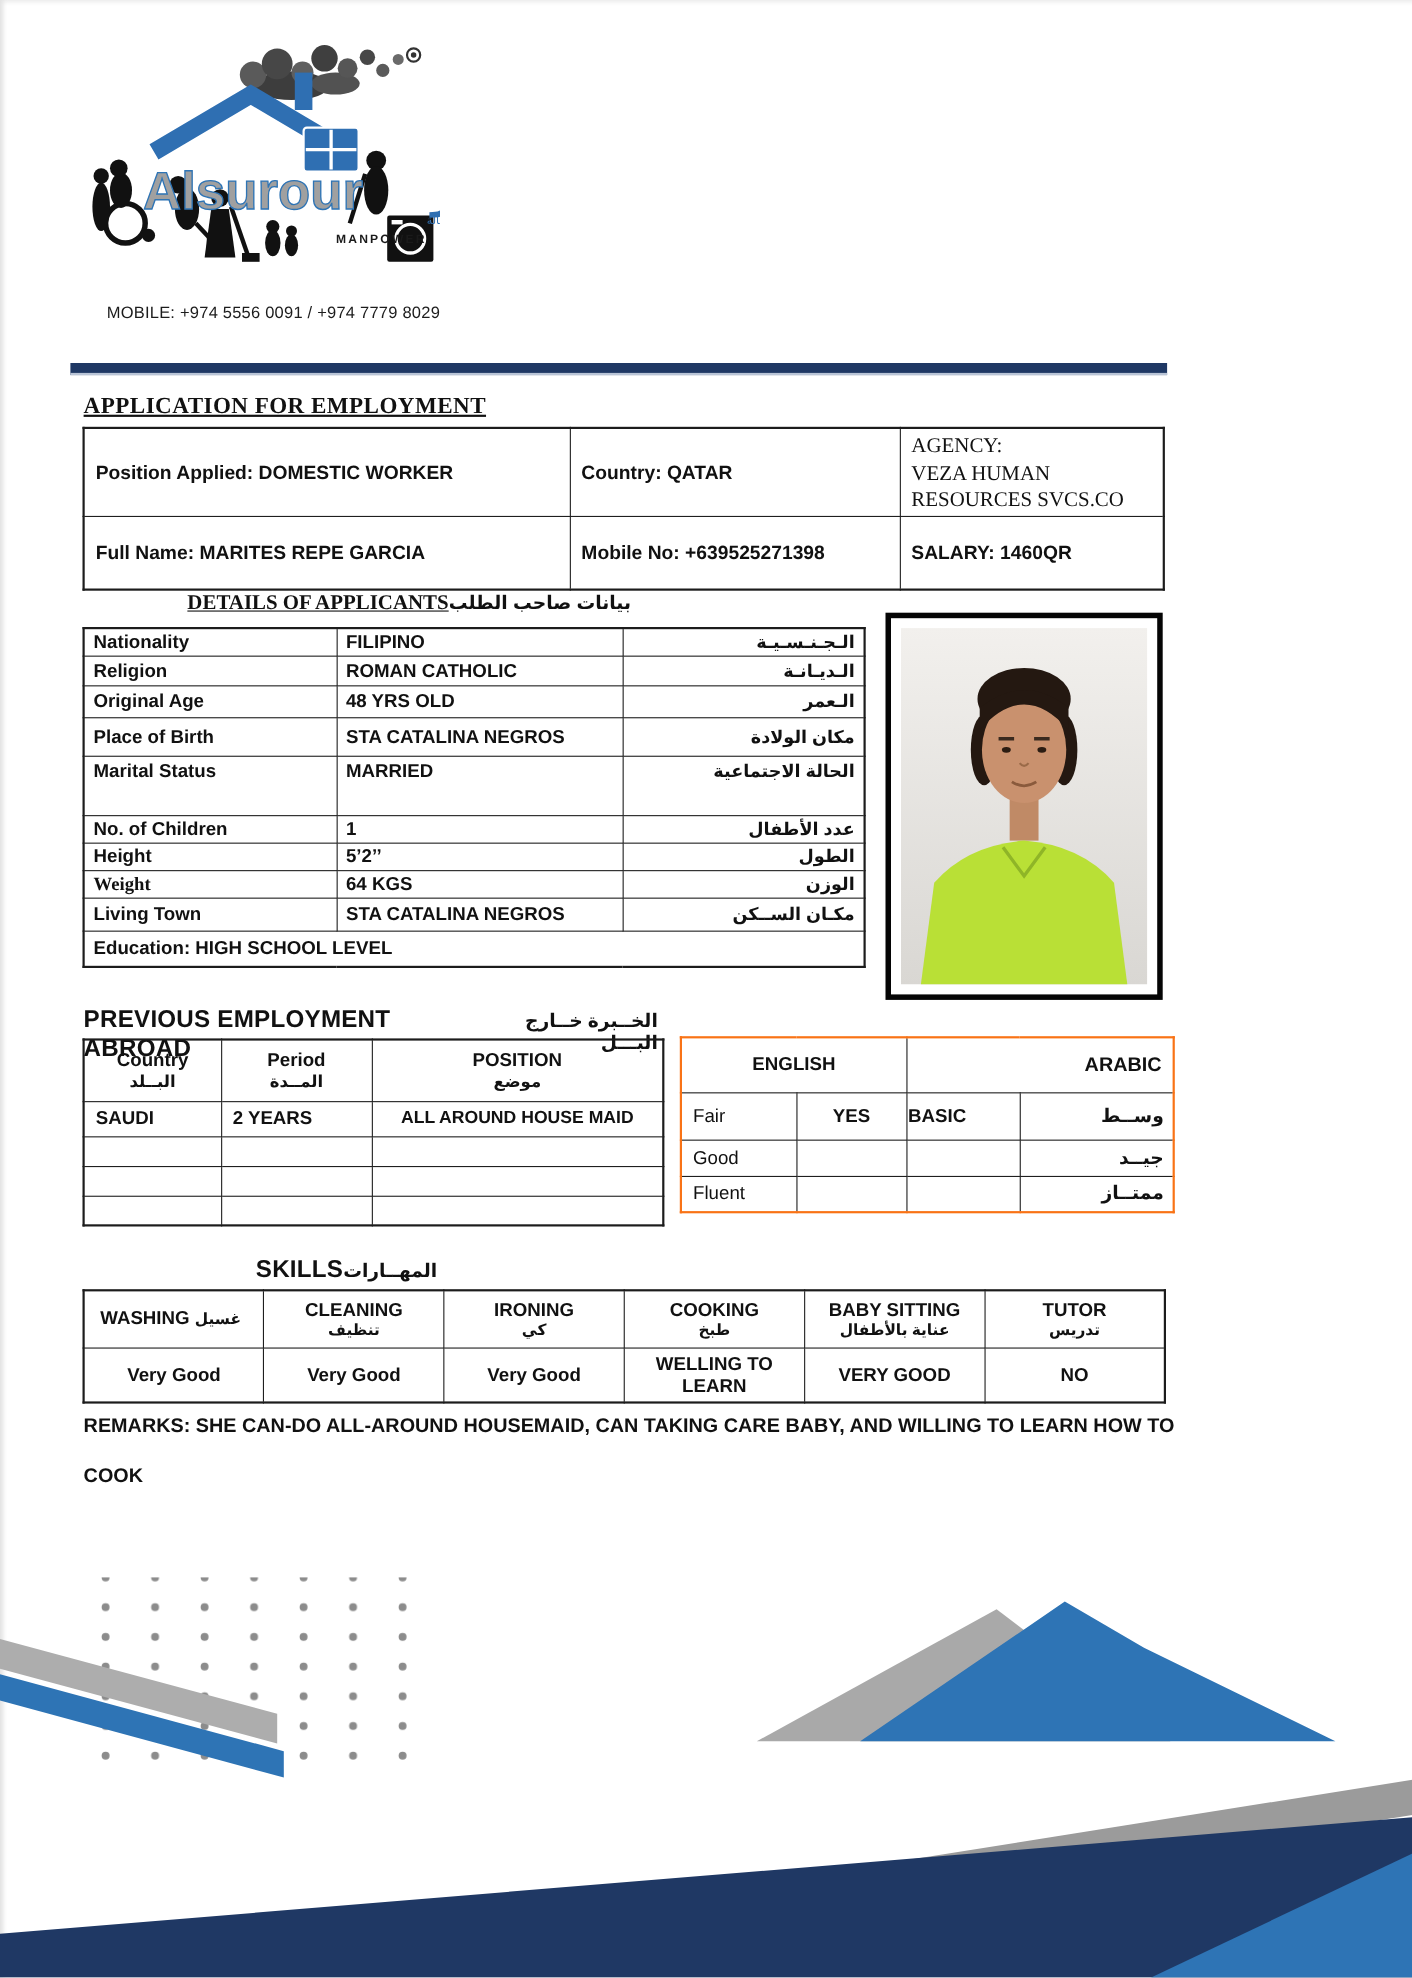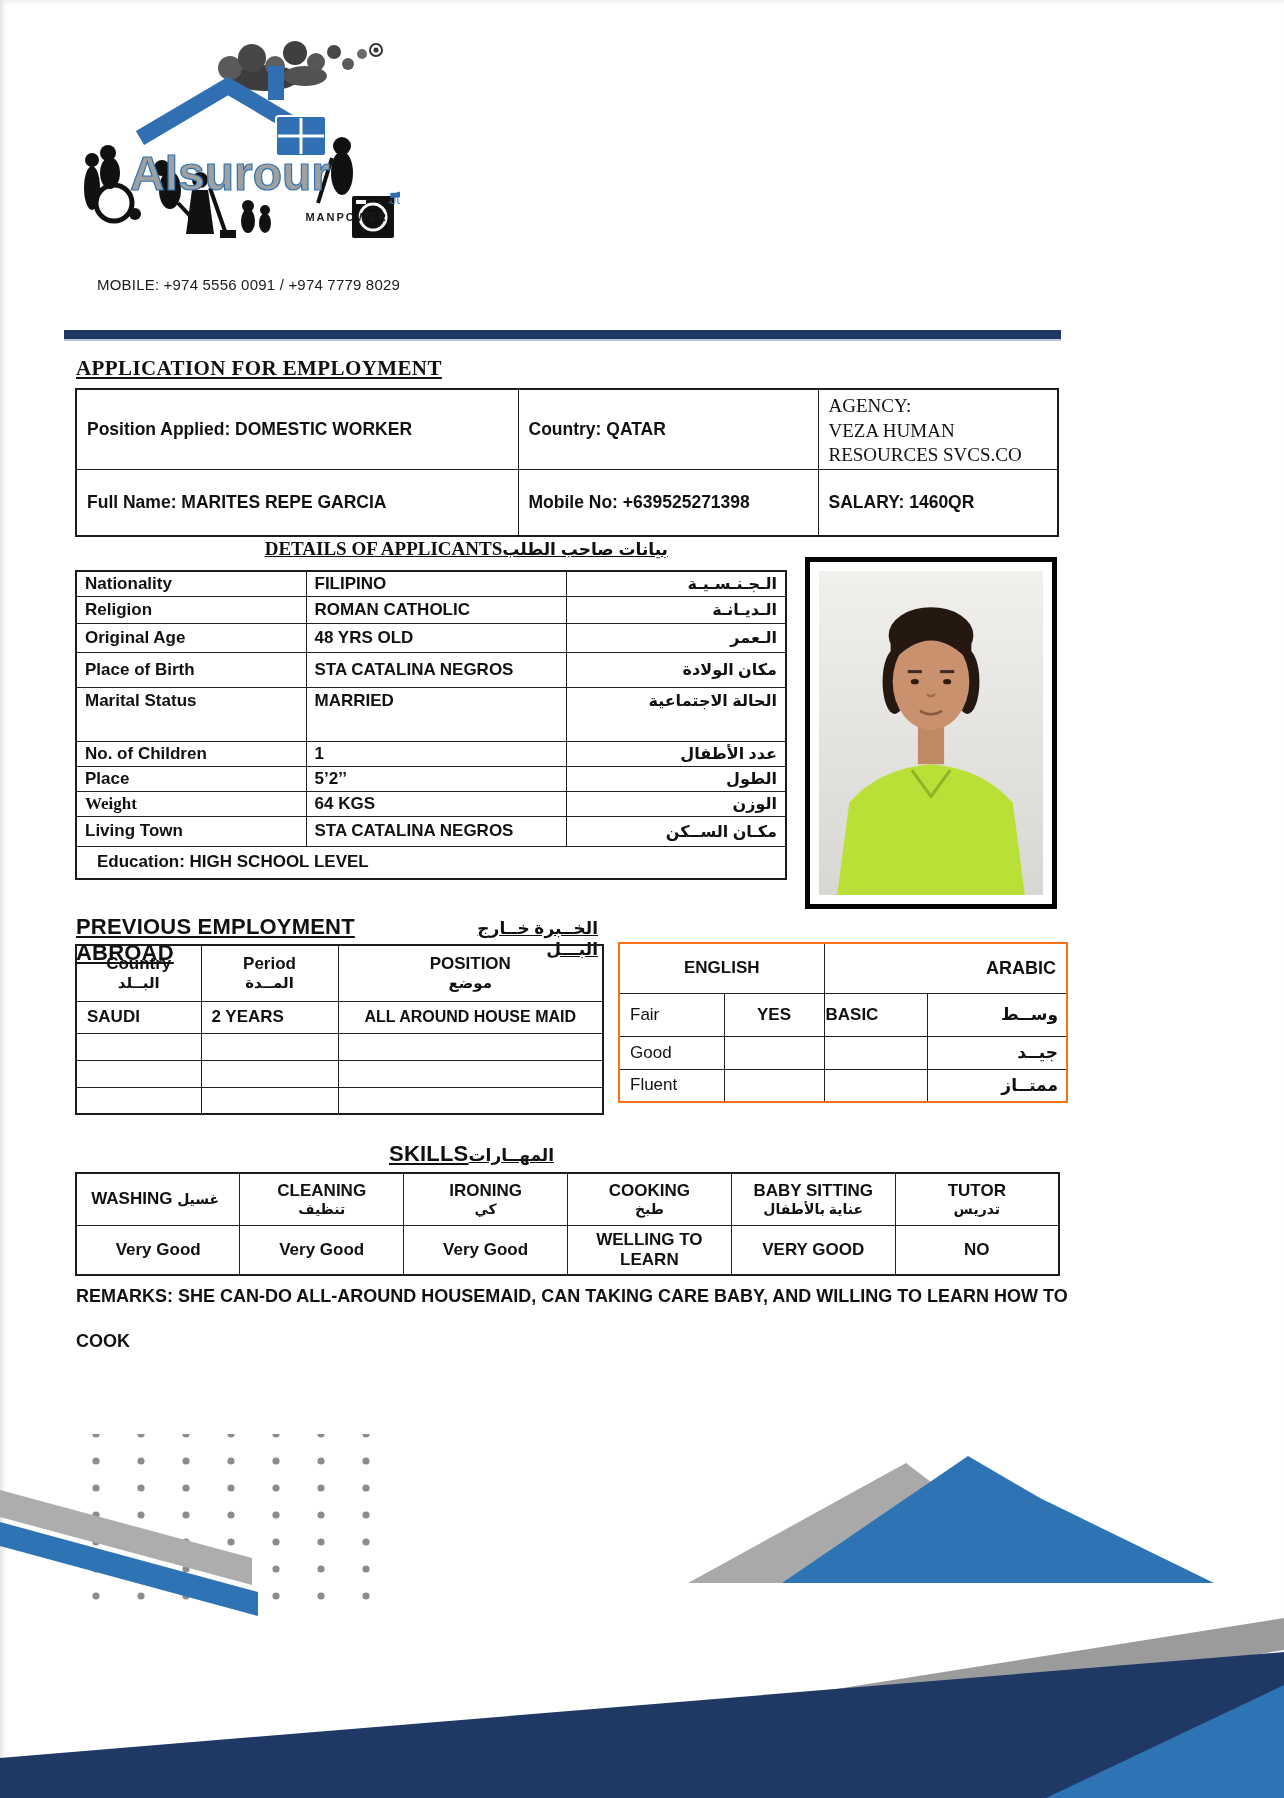--- a/index.html
+++ b/index.html
@@ -12,21 +12,21 @@
   svg text{font-family:"Liberation Sans","DejaVu Sans",sans-serif;}
 
   
   #logo{left:80px;top:38px;width:320px;height:205px;}
   #mobile-line{left:97px;top:276px;font-size:15px;color:#1c1c1c;letter-spacing:.2px;}
   #top-bar{left:64px;top:330px;width:997px;height:9px;background:#1f3864;border-bottom:2px solid #b9c4d6;}
 
   
   .serif-head{font-family:"Liberation Serif","DejaVu Serif",serif;font-weight:700;text-decoration:underline;}
   #app-title{left:76px;top:356px;font-size:21px;letter-spacing:.4px;}
-  .head-row{display:flex;justify-content:flex-end;align-items:baseline;text-decoration:underline;}
+  .head-row{display:flex;justify-content:center;align-items:baseline;}
   #details-head{left:76px;top:538px;width:592px;}
   #details-head .serif-head{font-size:19px;}
   .ar-head{font-weight:700;font-size:17px;direction:rtl;}
   #prev-head{left:76px;top:914px;width:522px;}
   .sans-head{font-weight:700;font-size:22px;letter-spacing:.2px;}
   #skills-head{left:76px;top:1141px;width:478px;}
 
   
   table{border-collapse:collapse;table-layout:fixed;}
   td{border:1.5px solid #1f1f1f;overflow:hidden;vertical-align:middle;}
@@ -35,21 +35,21 @@
   #app-table{left:75px;top:388px;width:982px;border:2px solid #1c1c1c;}
   #app-table td{font-size:17.5px;font-weight:700;padding-left:10px;}
   #app-table td.agency{font-family:"Liberation Serif","DejaVu Serif",serif;font-weight:400;font-size:19px;
     vertical-align:top;padding-top:4px;line-height:1.3;}
 
   
   #details-table{left:75px;top:570px;width:710px;border:2px solid #1c1c1c;}
   #details-table td{font-size:17px;font-weight:700;padding:0 8px;}
   #details-table td.ar{direction:rtl;text-align:right;font-size:16px;}
   #details-table tr.vtop td{vertical-align:top;padding-top:3px;}
-  #details-table td.edu{padding-left:20px;margin-left:21px;}
+  #details-table td.edu{padding-left:8px;margin-left:21px;}
 
   
   #photo-frame{left:805px;top:557px;width:252px;height:352px;border:5px solid #050505;background:#fff;
     box-sizing:border-box;padding:9px;}
   #photo-frame svg{display:block;width:100%;height:100%;}
 
   
   #emp-table{left:75px;top:944px;width:527px;border:2px solid #1c1c1c;}
   #emp-table td{font-weight:700;font-size:17px;text-align:center;}
   #emp-table .ar-sub{display:block;font-size:15px;direction:rtl;}
@@ -209,21 +209,21 @@
       <td>Marital Status</td>
       <td>MARRIED</td>
       <td class="ar">الحالة الاجتماعية</td>
     </tr>
     <tr style="height:25px">
       <td>No. of Children</td>
       <td>1</td>
       <td class="ar">عدد الأطفال</td>
     </tr>
     <tr style="height:25px">
-      <td>Place</td>
+      <td>Height</td>
       <td>5’2’’</td>
       <td class="ar">الطول</td>
     </tr>
     <tr style="height:25px">
       <td style="font-family:'Liberation Serif','DejaVu Serif',serif">Weight</td>
       <td>64 KGS</td>
       <td class="ar">الوزن</td>
     </tr>
     <tr style="height:30px">
       <td>Living Town</td>

